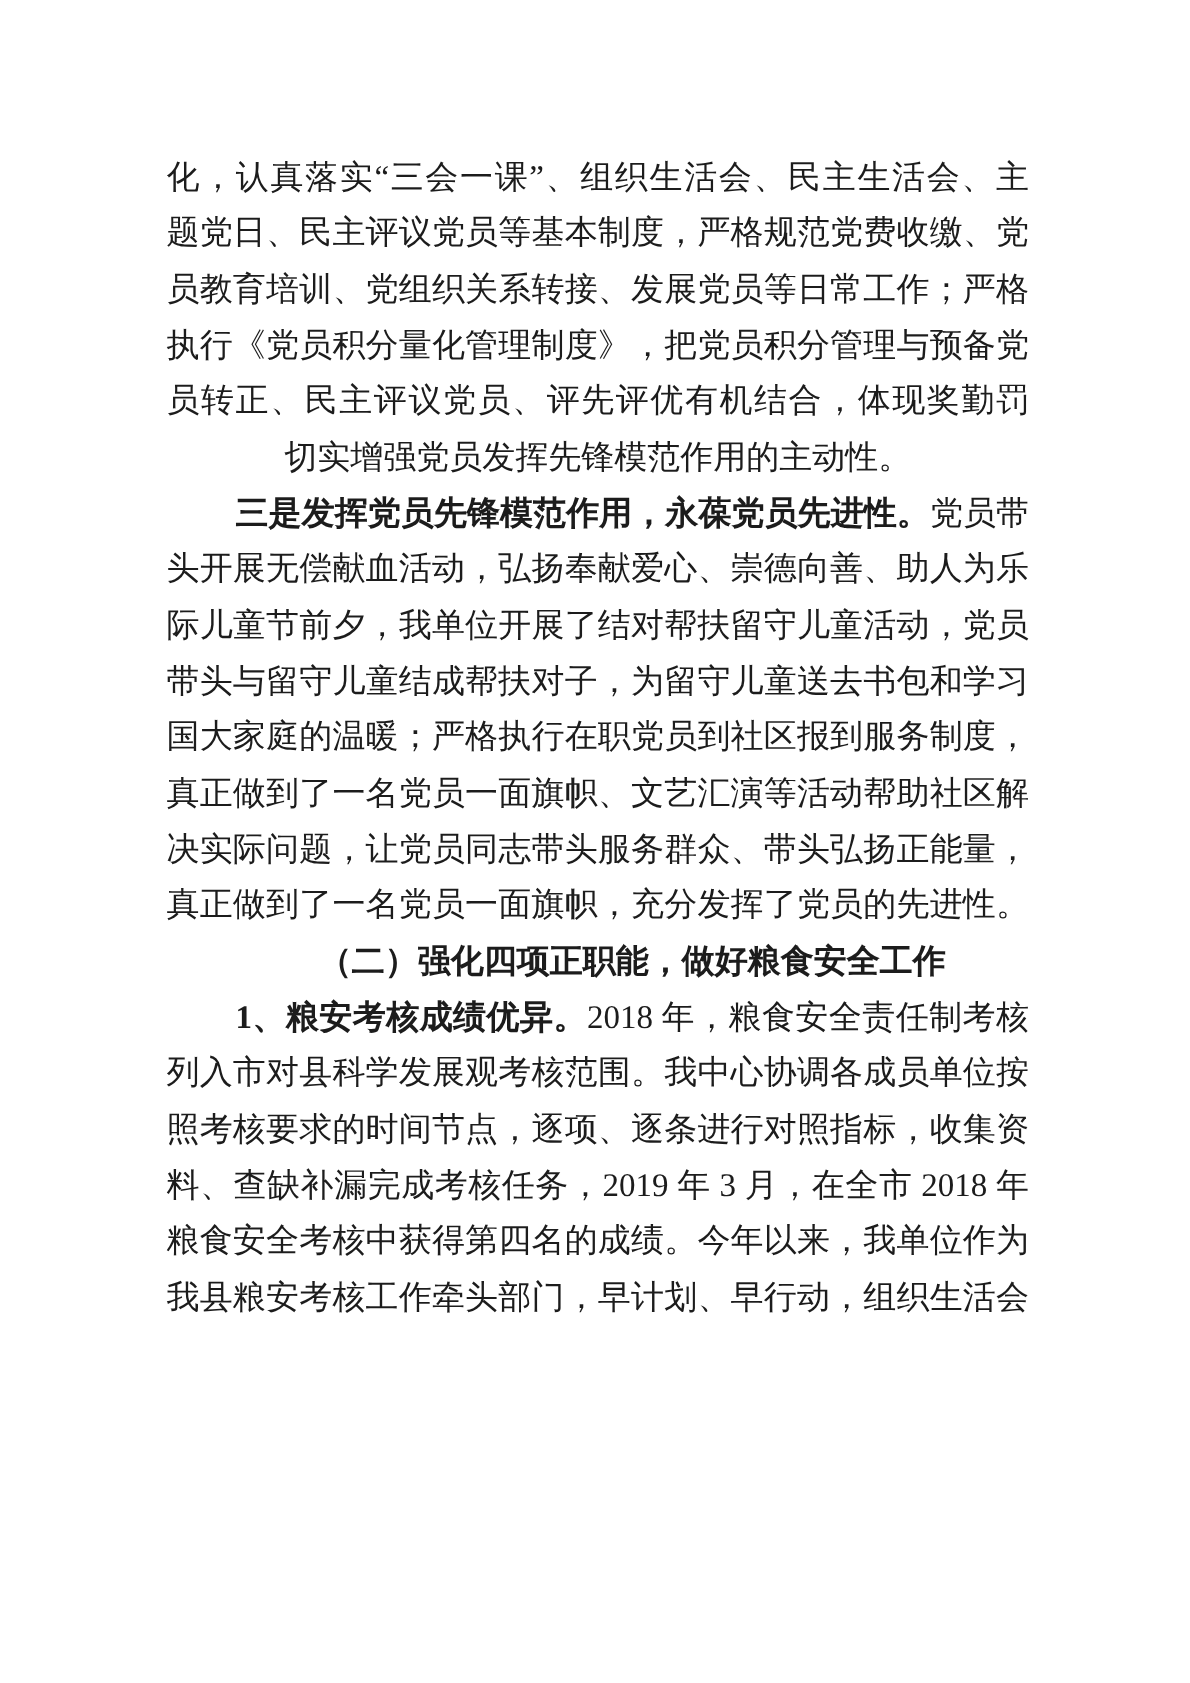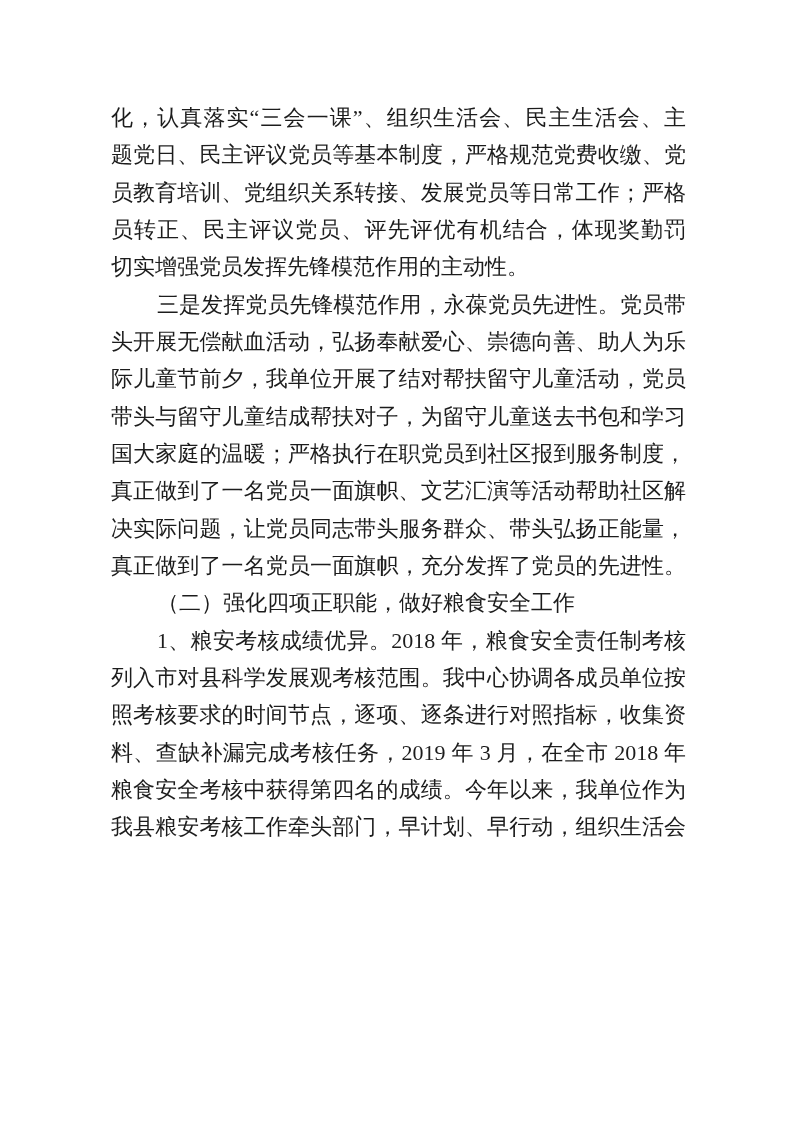--- a/index.html
+++ b/index.html
@@ -19,47 +19,48 @@
     position: absolute;
     left: 111px;
     top: 99px;
     width: 575px;
     color: #1c1c1c;
   }
   .line {
     height: 37.33px;
     line-height: 37.33px;
     font-size: 22px;
-    text-align: left;
+    text-align: center;
     overflow: hidden;
     white-space: normal;
   }
   .line.just {
     text-align: justify;
     text-align-last: justify;
     text-justify: inter-character;
   }
   .line.indent {
     padding-left: 46px;
   }
   .seg {
     font-weight: normal;
   }
   .seg.bold {
-    font-weight: 400;
+    font-weight: 700;
   }
 </style>
 </head>
 <body>
 
 <div class="page">
   <div class="text-body">
       <div class="line just"><span class="seg">化，认真落实“三会一课”、组织生活会、民主生活会、主</span></div>
       <div class="line just"><span class="seg">题党日、民主评议党员等基本制度，严格规范党费收缴、党</span></div>
       <div class="line just"><span class="seg">员教育培训、党组织关系转接、发展党员等日常工作；严格</span></div>
+      <div class="line just"><span class="seg">执行《党员积分量化管理制度》，把党员积分管理与预备党</span></div>
       <div class="line just"><span class="seg">员转正、民主评议党员、评先评优有机结合，体现奖勤罚懒，</span></div>
       <div class="line"><span class="seg">切实增强党员发挥先锋模范作用的主动性。</span></div>
       <div class="line indent just"><span class="seg bold">三是发挥党员先锋模范作用，永葆党员先进性。</span><span class="seg">党员带</span></div>
       <div class="line just"><span class="seg">头开展无偿献血活动，弘扬奉献爱心、崇德向善、助人为乐</span></div>
       <div class="line just"><span class="seg">际儿童节前夕，我单位开展了结对帮扶留守儿童活动，党员</span></div>
       <div class="line just"><span class="seg">带头与留守儿童结成帮扶对子，为留守儿童送去书包和学习</span></div>
       <div class="line just"><span class="seg">国大家庭的温暖；严格执行在职党员到社区报到服务制度，</span></div>
       <div class="line just"><span class="seg">真正做到了一名党员一面旗帜、文艺汇演等活动帮助社区解</span></div>
       <div class="line just"><span class="seg">决实际问题，让党员同志带头服务群众、带头弘扬正能量，</span></div>
       <div class="line just"><span class="seg">真正做到了一名党员一面旗帜，充分发挥了党员的先进性。</span></div>

